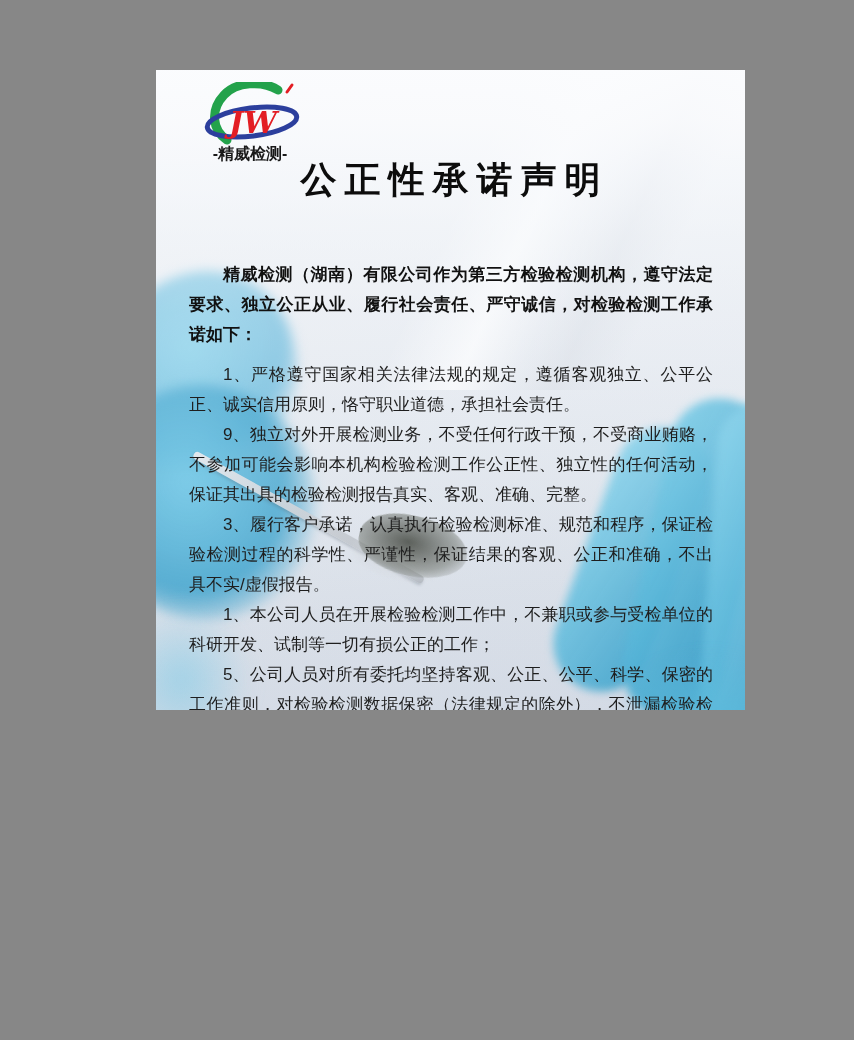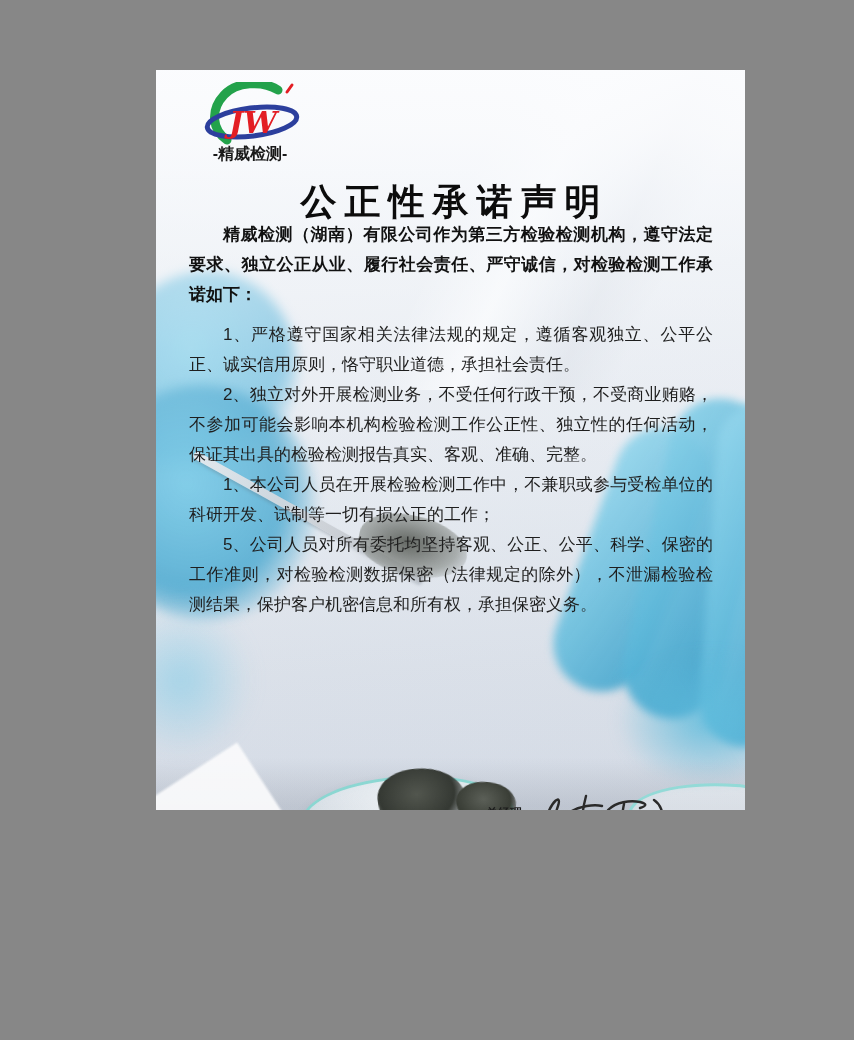--- a/index.html
+++ b/index.html
@@ -13,21 +13,21 @@
   }
   *{box-sizing:border-box;margin:0;padding:0;}
   html,body{width:854px;height:1040px;}
   body{
     background:var(--surround-gray);
     font-family:"Liberation Sans",sans-serif;
     position:relative;
     overflow:hidden;
   }
   .page{
-    position:absolute;left:156px;top:70px;width:589px;height:740px;
+    position:absolute;left:156px;top:70px;width:589px;height:640px;
     background:#22c55e;overflow:hidden;
   }
   
   .ph{position:absolute;}
   .ph-base{inset:0;background:linear-gradient(175deg,#f2f4f7 0%,#eaedf2 30%,#e2e7ee 55%,#d9dfe8 78%,#d2d9e4 100%);}
   .ph-sheen{left:35%;top:0;right:0;height:320px;
     background:linear-gradient(115deg,transparent 30%,rgba(255,255,255,0.75) 45%,transparent 56%,rgba(205,211,220,0.4) 64%,transparent 75%);}
   .glove-a{left:-50px;top:200px;width:190px;height:210px;border-radius:50%;
     background:radial-gradient(ellipse at 40% 40%,rgba(125,205,232,0.95),rgba(80,175,215,0.8) 58%,rgba(80,175,215,0) 76%);
     filter:blur(6px);transform:rotate(20deg);}
@@ -88,24 +88,24 @@
     rgba(251,252,254,0.96) 0%,rgba(250,251,253,0.9) 8%,rgba(248,250,253,0.72) 16%,
     rgba(246,249,252,0.5) 26%,rgba(245,248,252,0.32) 38%,rgba(244,247,251,0.2) 52%,
     rgba(243,247,251,0.12) 68%,rgba(242,246,250,0.06) 82%,rgba(242,246,250,0.03) 100%);}
   
   .content{position:absolute;inset:0;z-index:5;}
   .logo{position:absolute;left:36px;top:12px;width:118px;height:64px;}
   .brand{position:absolute;left:24px;top:74px;width:140px;text-align:center;
     font-size:16px;font-weight:bold;color:#191919;letter-spacing:0;}
   .title{position:absolute;left:0;top:86px;width:100%;text-align:center;
     font-family:"DejaVu Serif","Liberation Serif",serif;font-weight:900;
-    font-size:36px;letter-spacing:8px;color:#0c0c0c;text-indent:8px;margin-top:22px;}
+    font-size:36px;letter-spacing:8px;color:#0c0c0c;text-indent:8px;}
   .bodytext{position:absolute;left:33px;right:32px;top:150px;color:var(--text-dark);}
   .bodytext p{font-size:17px;line-height:30px;text-indent:2em;text-align:justify;}
-  .bodytext .intro{font-weight:bold;color:#111;margin-bottom:10px;}
+  .bodytext .intro{font-weight:bold;color:#111;margin-bottom:10px;margin-top:40px;}
   .sig-row{position:absolute;left:330px;top:726px;display:flex;align-items:flex-start;}
   .sig-label{font-size:12px;font-weight:bold;color:#1c1c1c;line-height:34px;white-space:nowrap;}
   .sig-svg{margin-left:2px;margin-top:-6px;}
   .date{position:absolute;left:334px;top:806px;font-size:16px;color:#1c1c1c;letter-spacing:0.5px;}
 </style>
 </head>
 <body>
 
 <div class="page">
 
@@ -145,21 +145,22 @@
       <text x="37" y="51" font-size="30" font-style="italic" font-weight="bold" font-family="DejaVu Serif, Liberation Serif, serif" fill="var(--logo-red)">JW</text>
     </svg>
 
     <div class="brand">-精威检测-</div>
 
     <div class="title">公正性承诺声明</div>
 
     <div class="bodytext">
       <p class="intro">精威检测（湖南）有限公司作为第三方检验检测机构，遵守法定要求、独立公正从业、履行社会责任、严守诚信，对检验检测工作承诺如下：</p>
       <p>1、严格遵守国家相关法律法规的规定，遵循客观独立、公平公正、诚实信用原则，恪守职业道德，承担社会责任。</p>
-      <p>2、独立对外开展检测业务，不受任何行政干预，不受商业贿赂，不参加可能会影响本机构检验检测工作公正性、独立性的任何活动，保证其出具的检验检测报告真实、客观、准确、完整。</p>
+      <p>9、独立对外开展检测业务，不受任何行政干预，不受商业贿赂，不参加可能会影响本机构检验检测工作公正性、独立性的任何活动，保证其出具的检验检测报告真实、客观、准确、完整。</p>
+      <p>3、履行客户承诺，认真执行检验检测标准、规范和程序，保证检验检测过程的科学性、严谨性，保证结果的客观、公正和准确，不出具不实/虚假报告。</p>
       <p>1、本公司人员在开展检验检测工作中，不兼职或参与受检单位的科研开发、试制等一切有损公正的工作；</p>
       <p>5、公司人员对所有委托均坚持客观、公正、公平、科学、保密的工作准则，对检验检测数据保密（法律规定的除外），不泄漏检验检测结果，保护客户机密信息和所有权，承担保密义务。</p>
     </div>
 
     <div class="sig-row">
       <span class="sig-label">总经理：</span>
       <svg class="sig-svg" width="135" height="52" viewBox="0 0 135 52">
         <g stroke="#2a2a2a" stroke-width="2.4" fill="none" stroke-linecap="round" stroke-linejoin="round">
           <path d="M8 34 C 16 8, 26 4, 22 16 C 18 28, 14 40, 24 38 C 34 36, 36 28, 30 26"></path>
           <path d="M34 22 C 44 16, 58 14, 66 16"></path>

